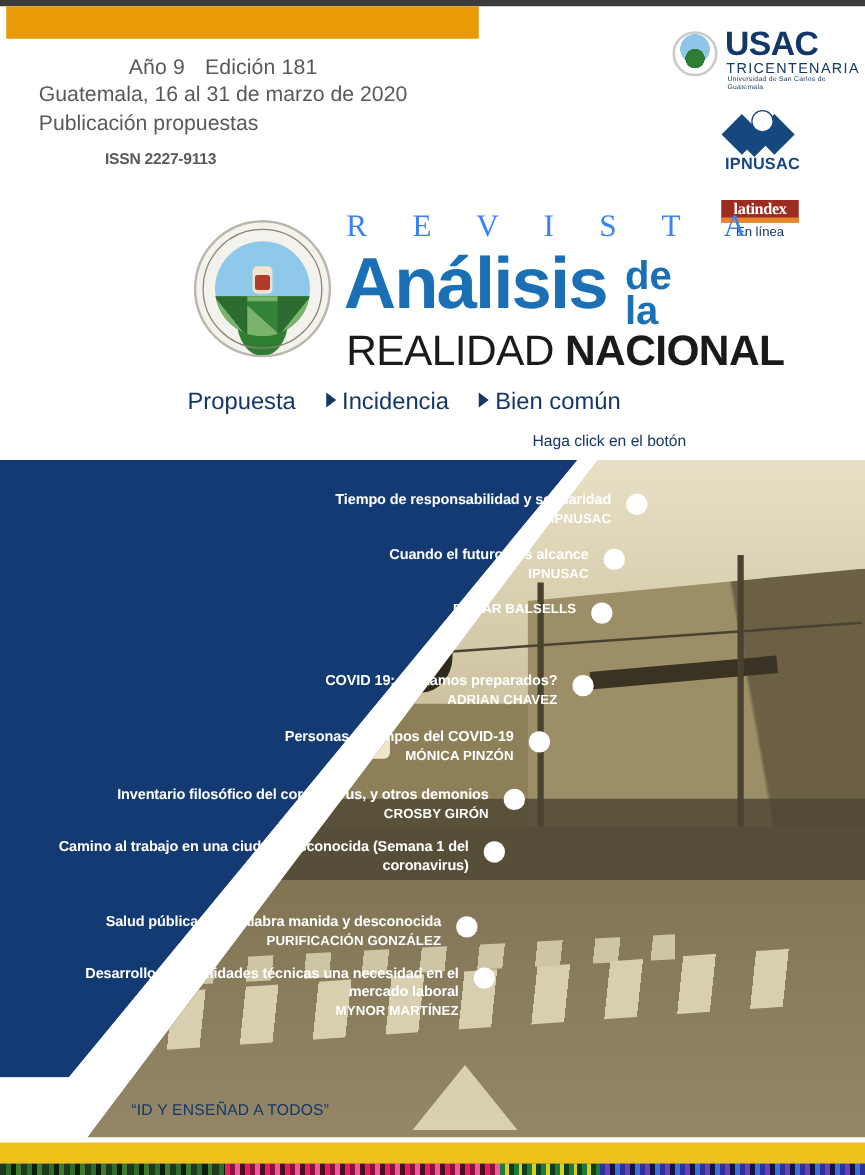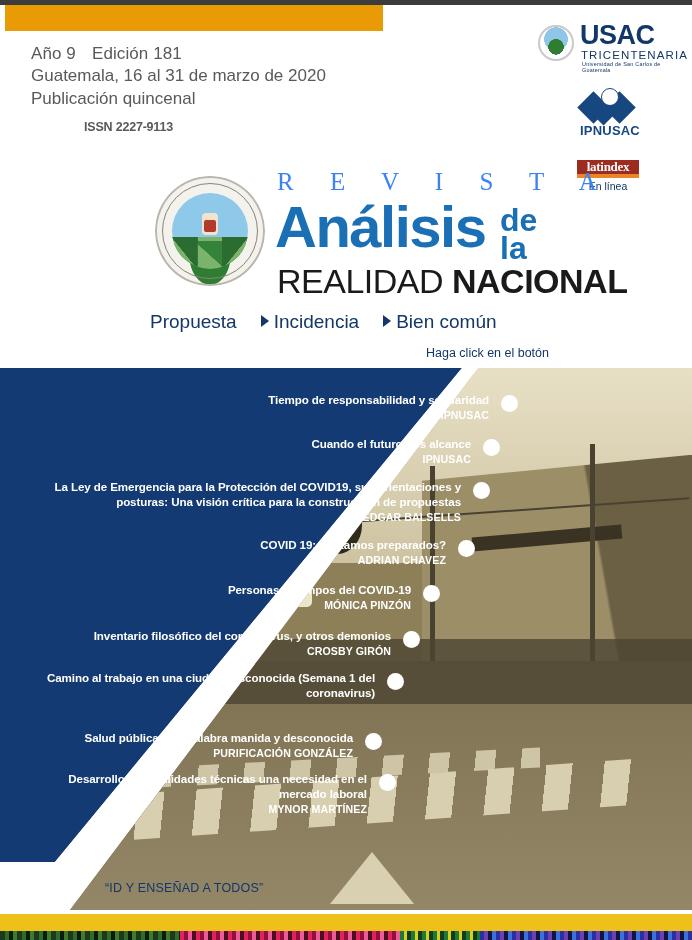--- a/index.html
+++ b/index.html
@@ -32,21 +32,21 @@
     background: #e89b05;
   }
 
   
   .issue-block {
     position: absolute;
     left: 31px; top: 43px;
     color: #58595b;
     line-height: 1.32;
   }
-  .issue-line1 { font-size: 17px; letter-spacing: .1px; }
+  .issue-line1 { font-size: 17px; letter-spacing: .1px; text-align: center; }
   .issue-line1 .sp { display: inline-block; width: 16px; }
   .issue-line2 { font-size: 17px; }
   .issue-line3 { font-size: 17px; }
   .issn {
     position: absolute;
     left: 37px; top: 120px;
     font-size: 12.5px;
     color: #58595b;
     font-weight: 600;
     letter-spacing: -0.2px;
@@ -415,21 +415,21 @@
 <div class="cover">
 
   <div class="top-dark"></div>
   <div class="top-orange"></div>
 
   <div class="issue-block">
     <div class="issue-line1">
       <span>Año 9</span><span class="sp"></span><span>Edición 181</span>
     </div>
     <div class="issue-line2">Guatemala, 16 al 31 de marzo de 2020</div>
-    <div class="issue-line3">Publicación quincenal</div>
+    <div class="issue-line3">Publicación propuestas</div>
   </div>
   <div class="issn">ISSN 2227-9113</div>
 
   <div class="usac-logo">
     <div class="usac-seal-sm"></div>
     <div class="usac-word">USAC</div>
     <div class="usac-tri">TRICENTENARIA</div>
     <div class="usac-sub">Universidad de San Carlos de Guatemala</div>
   </div>
 
@@ -509,21 +509,20 @@
     <div class="article" style="left:230px; top:69px; width:270px;">
       <div class="art-text" style="width:253px;">
         <div class="art-title">Cuando el futuro nos alcance</div>
         <div class="art-author">IPNUSAC</div>
       </div>
       <div class="art-dot"></div>
     </div>
 
     <div class="article" style="left:30px; top:112px; width:460px;">
       <div class="art-text" style="width:443px;">
-        <div class="art-title">La Ley de Emergencia para la Protección del COVID19, sus orientaciones y posturas: Una visión crítica para la  construcción de propuestas</div>
         <div class="art-author">EDGAR BALSELLS</div>
       </div>
       <div class="art-dot"></div>
     </div>
 
     <div class="article" style="left:215px; top:170px; width:260px;">
       <div class="art-text" style="width:243px;">
         <div class="art-title">COVID 19: ¿Estamos preparados?</div>
         <div class="art-author">ADRIAN CHAVEZ</div>
       </div>

